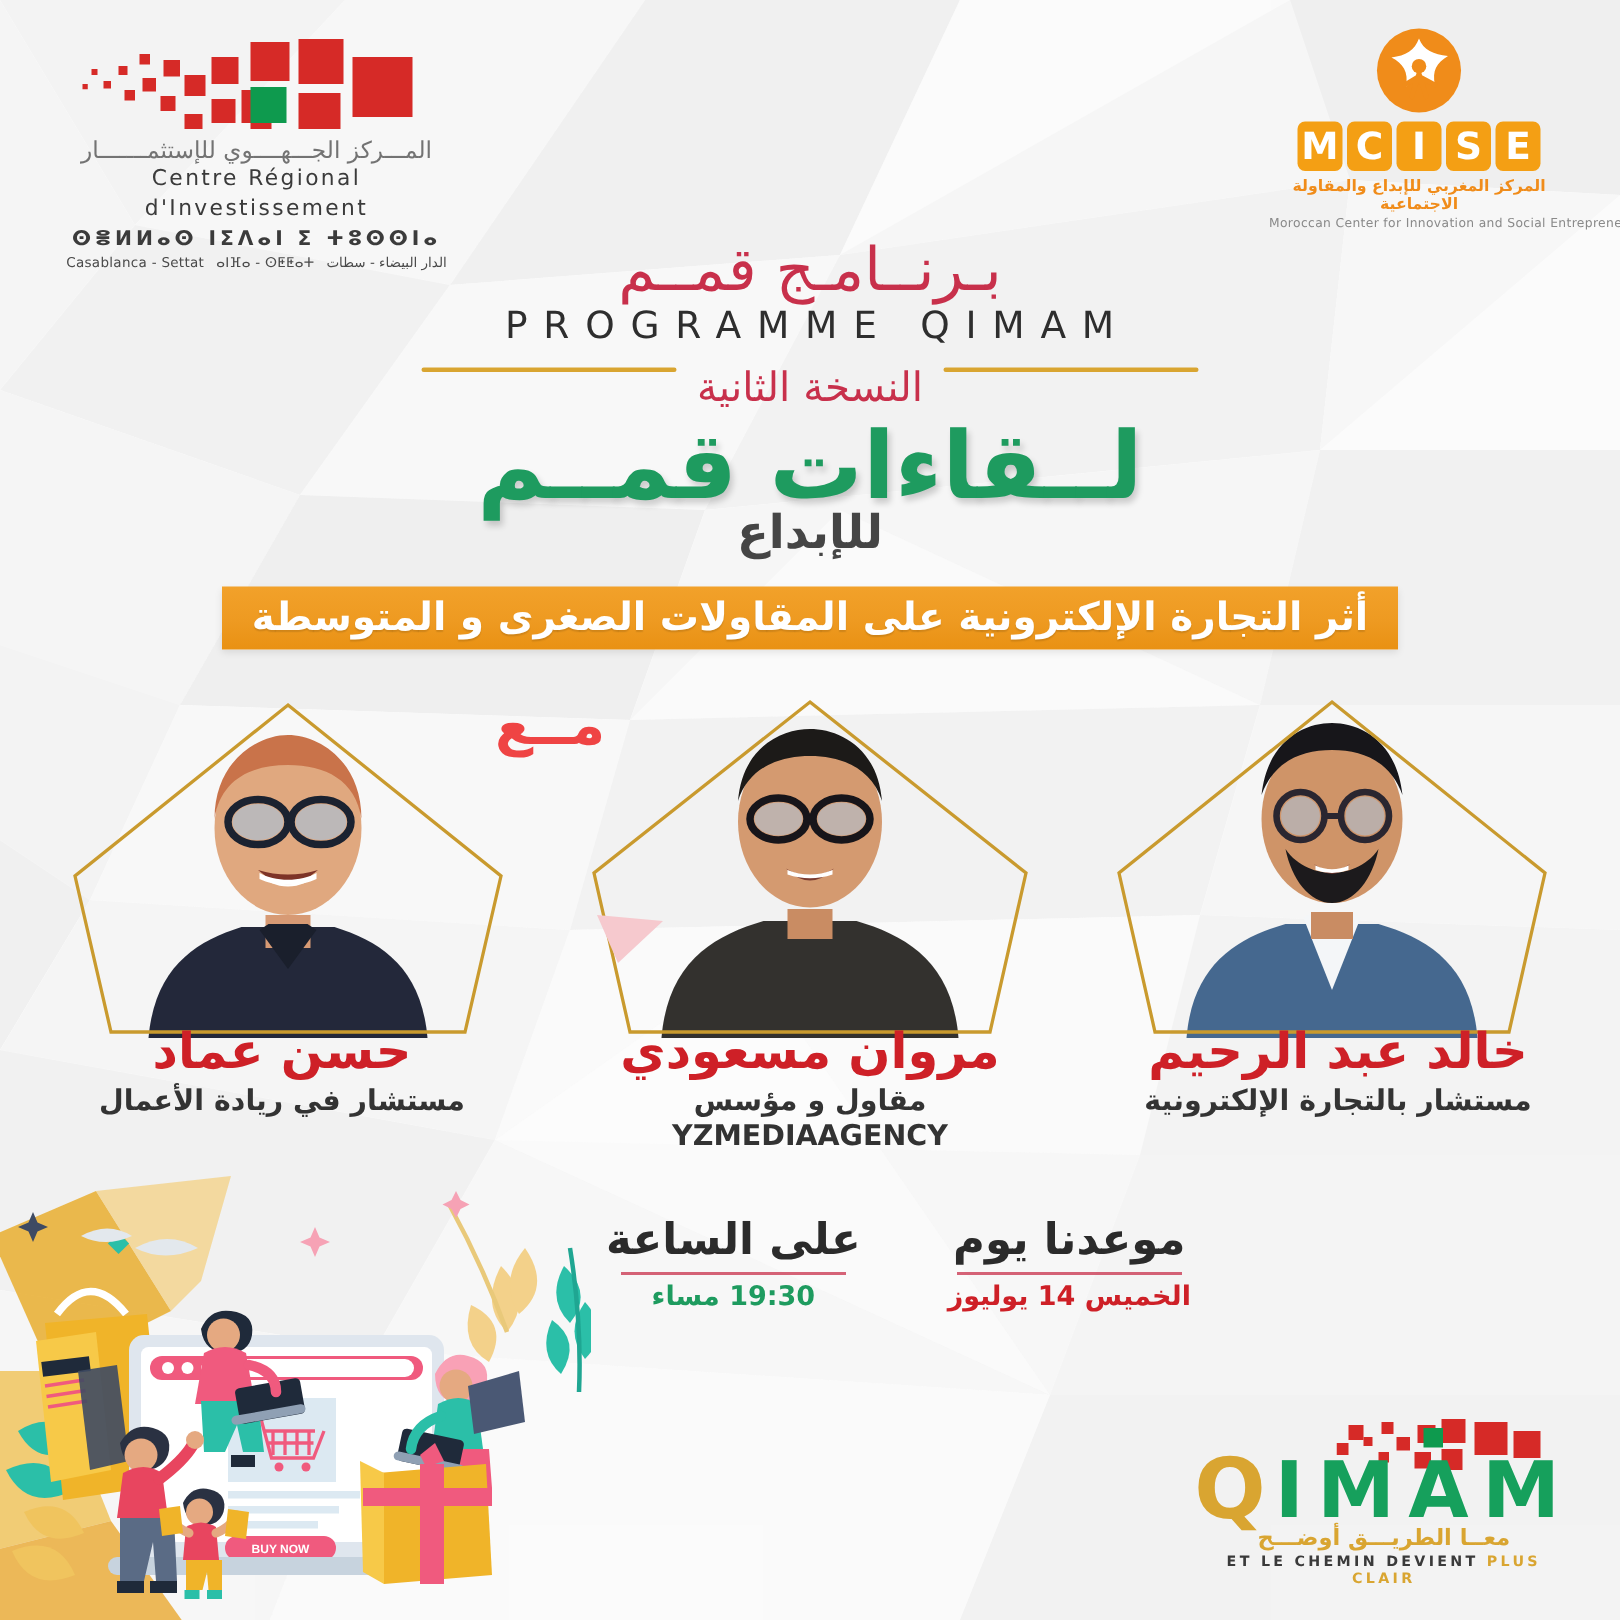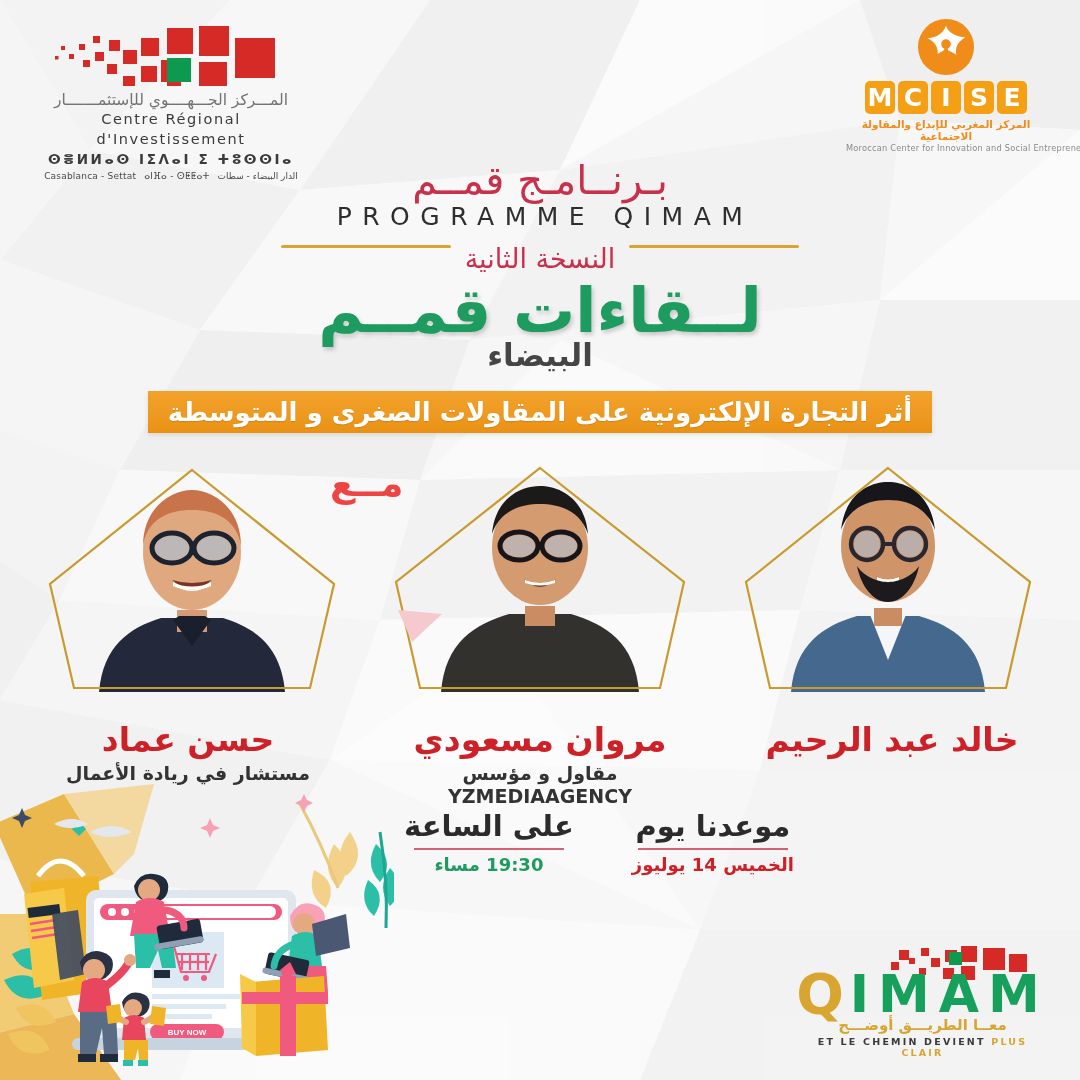--- a/index.html
+++ b/index.html
@@ -55,21 +55,21 @@
   .maa{position:absolute;left:330px;top:462px;z-index:6;color:#ef4444;font-size:37px;
      direction:rtl;font-weight:700;letter-spacing:3px}
 
   
   .speakers{position:absolute;left:0;top:452px;width:1080px;height:240px;z-index:4;
      display:flex;justify-content:space-between;padding:0 42px}
   .sp-photo{position:relative;width:300px;height:240px;overflow:hidden}
   .sp-photo svg.frame{position:absolute;inset:0;width:100%;height:100%;z-index:3;pointer-events:none}
   .sp-photo .person{position:absolute;left:50%;transform:translateX(-50%);bottom:0;z-index:2}
 
-  .names{position:absolute;left:0;top:722px;width:1080px;z-index:6;display:flex;
+  .names{position:absolute;left:0;top:683px;width:1080px;z-index:6;display:flex;
      justify-content:space-between;padding:0 18px}
   .name-col{width:340px;text-align:center}
   .sp-name{font-size:33px;color:#CE2027;direction:rtl;font-weight:800;line-height:1.1;
      letter-spacing:0}
   .sp-role{font-size:19px;color:#333;direction:rtl;font-weight:600;margin-top:4px;line-height:1.2}
 
   
   .meta{position:absolute;left:4px;top:810px;width:1080px;z-index:6;
      display:flex;justify-content:center;align-items:flex-start;gap:58px;padding-left:110px}
   .meta-col{text-align:center;min-width:155px}
@@ -198,21 +198,21 @@
 
   <div class="title-wrap">
     <div class="prog-ar">بـرنــامـج قمــم</div>
     <div class="prog-fr">PROGRAMME QIMAM</div>
     <div class="edition-row">
       <span class="rule"></span>
       <span class="edition">النسخة الثانية</span>
       <span class="rule"></span>
     </div>
     <div class="lqaat">لــقاءات قمــم</div>
-    <div class="hawl">البيضاء</div>
+    <div class="hawl">للإبداع</div>
   </div>
 
   <div class="banner">
     <span>أثر التجارة الإلكترونية على المقاولات الصغرى و المتوسطة</span>
   </div>
 
   <div class="maa">مــع</div>
 
   <div class="speakers">
 
@@ -287,20 +287,21 @@
     <div class="name-col">
       <div class="sp-name">حسن عماد</div>
       <div class="sp-role">مستشار في ريادة الأعمال</div>
     </div>
     <div class="name-col">
       <div class="sp-name">مروان مسعودي</div>
       <div class="sp-role">مقاول و مؤسس YZMEDIAAGENCY</div>
     </div>
     <div class="name-col">
       <div class="sp-name">خالد عبد الرحيم</div>
+      <div class="sp-role">مستشار بالتجارة الإلكترونية</div>
     </div>
   </div>
 
   <div class="meta">
     <div class="meta-col">
       <div class="meta-label">على الساعة</div>
       <div class="meta-underline"></div>
       <div class="meta-value val-time">19:30 مساء</div>
     </div>
     <div class="meta-col">

